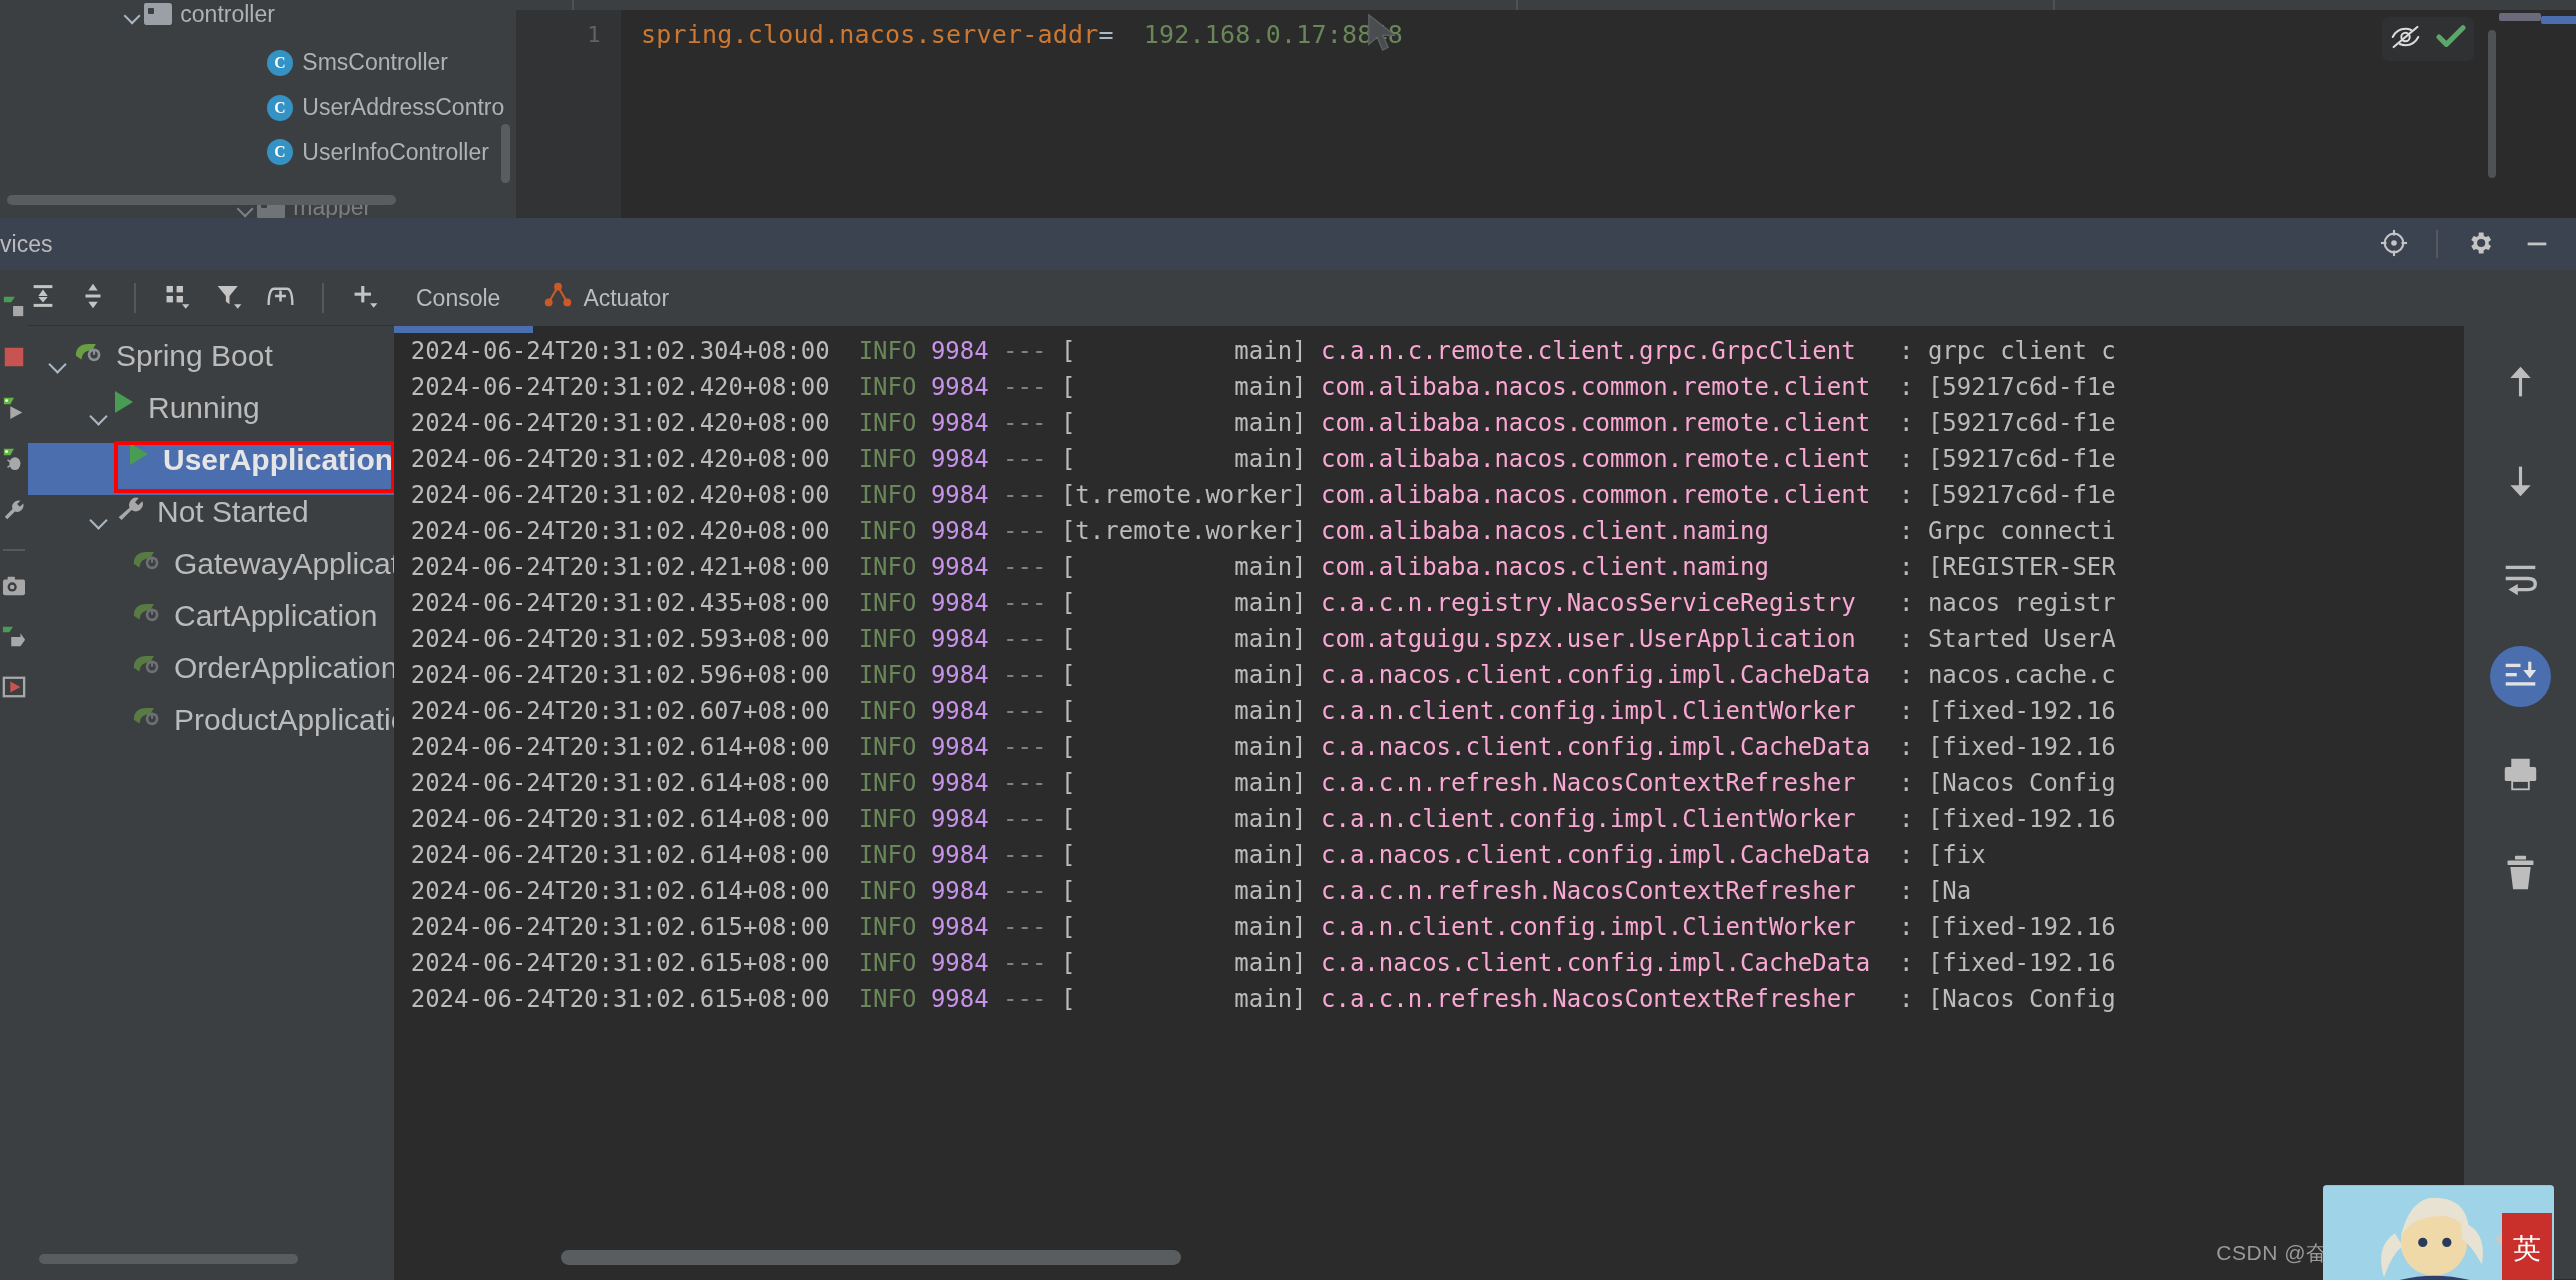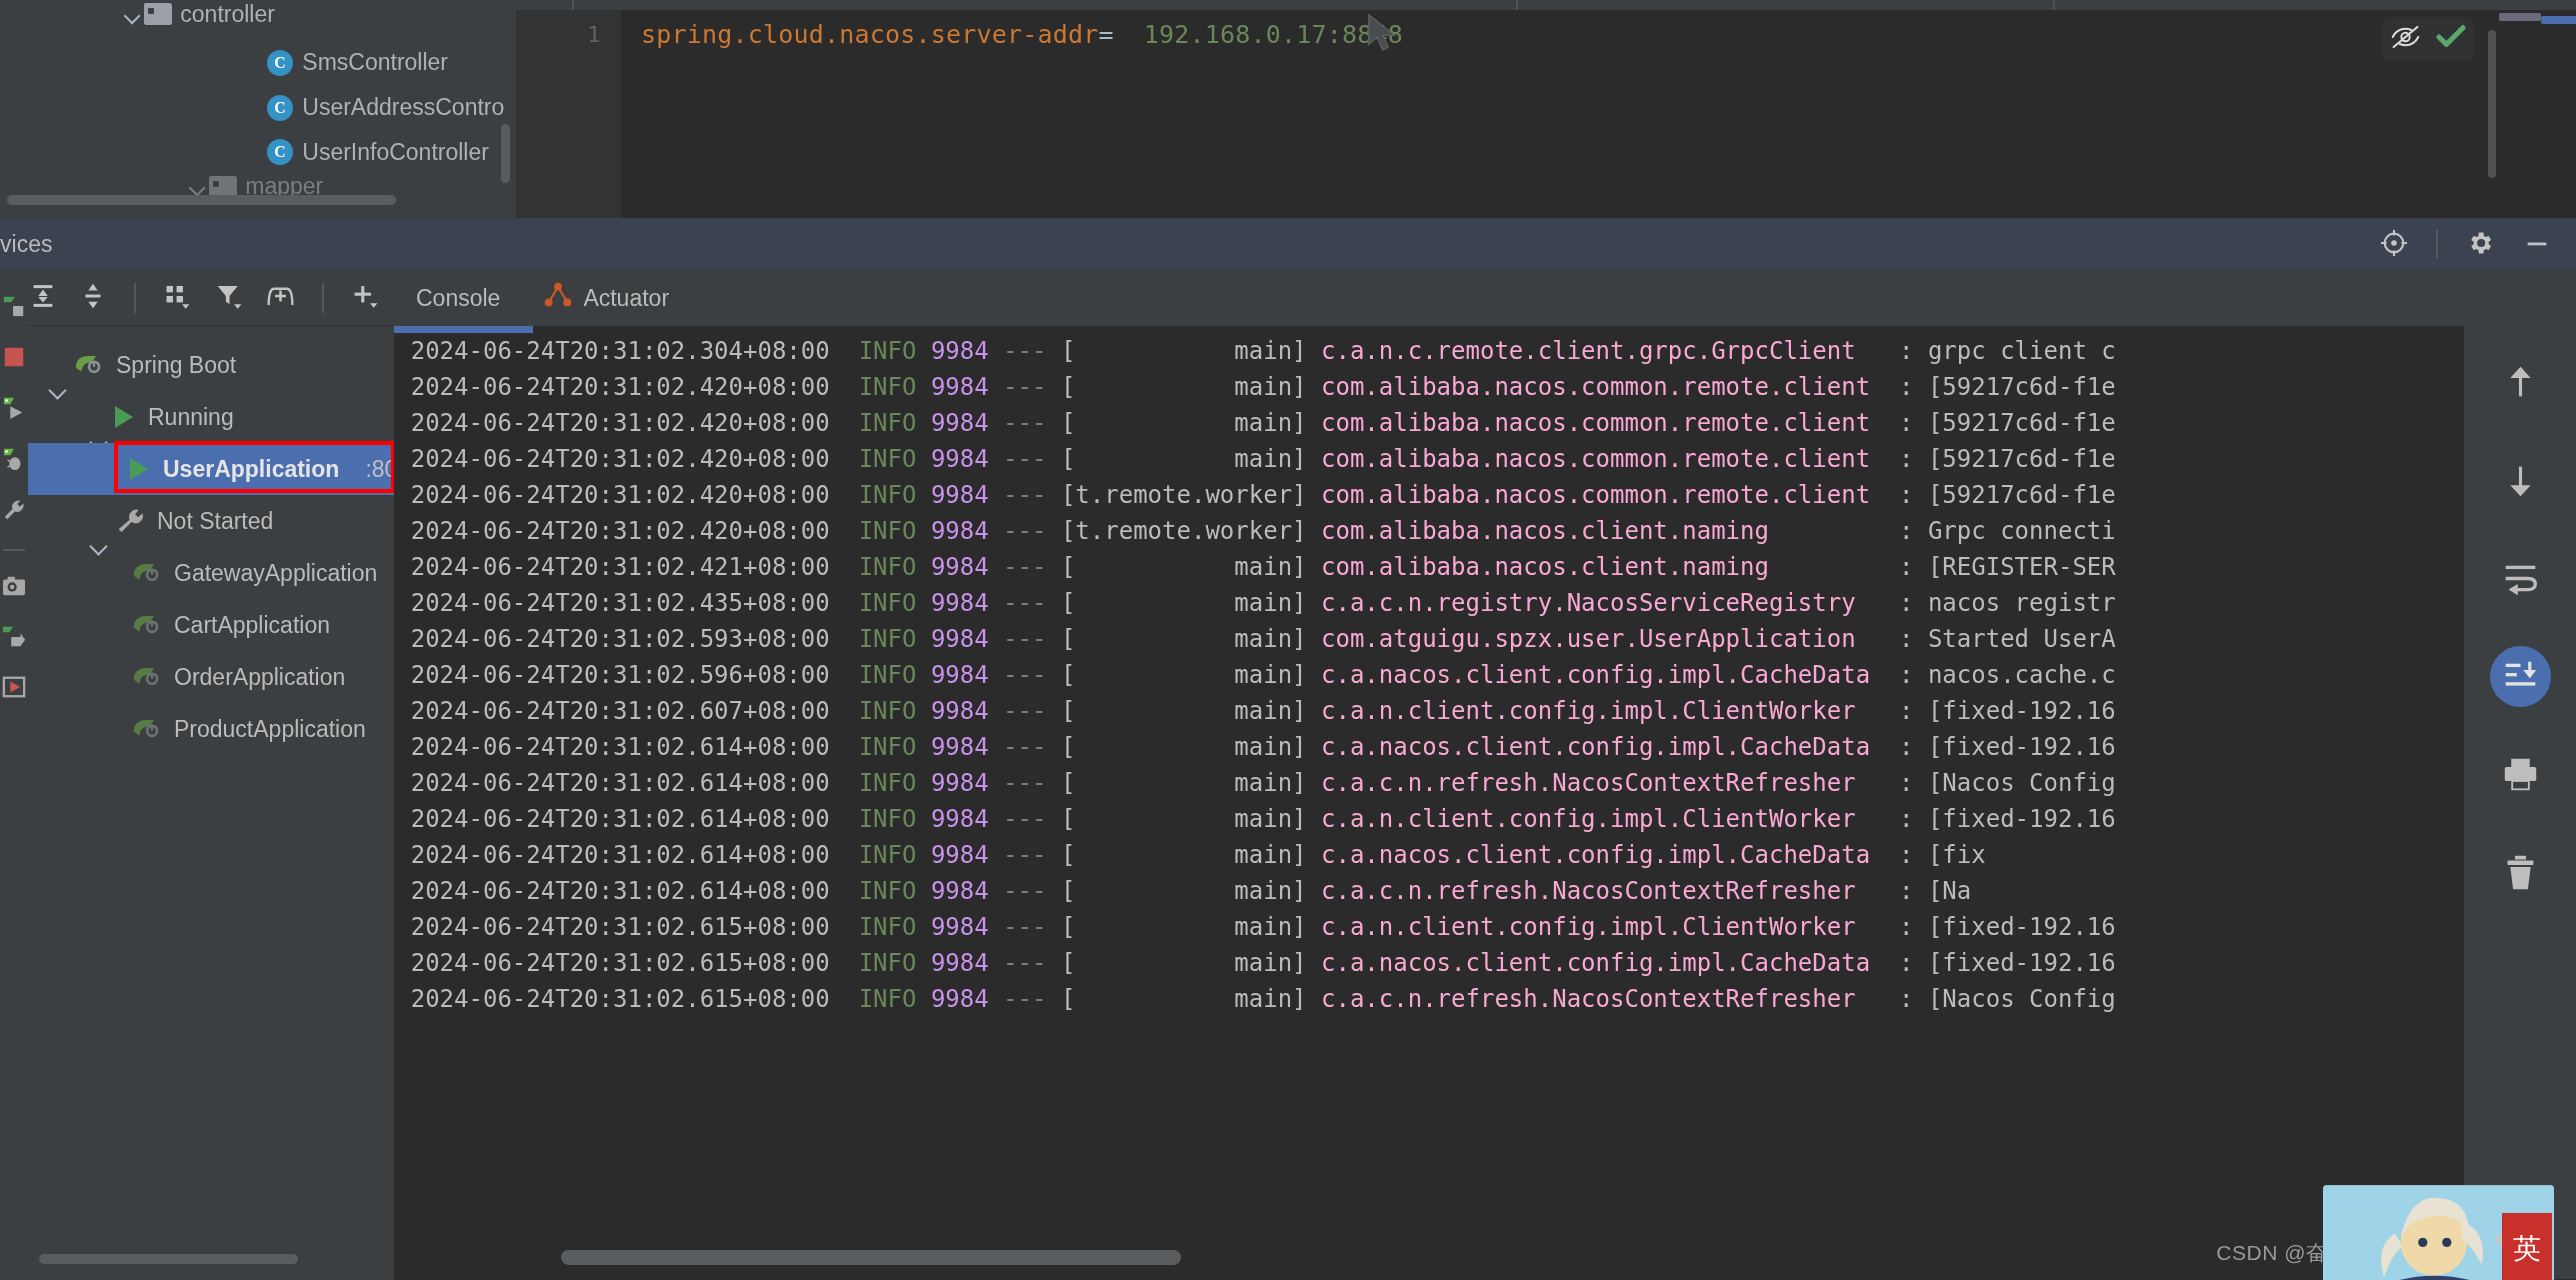--- a/index.html
+++ b/index.html
@@ -121,22 +121,22 @@
     padding-top: 24px; gap: 24px; overflow: hidden;
   }
   .strip-div { width: 22px; height: 1.9px; background: #55585c; }
 
   
   .svc-tree {
     position: absolute; left: 28px; top: 108px; width: 367px; height: 953px;
     background: #3c3f41; padding-top: 13px;
   }
   .svc-row {
-    position: relative; height: 52px; display: flex; align-items: center;
-    color: #bbbbbb; font-size: 23px; white-space: nowrap;
+    position: relative; height: 52px; display: flex; align-items: flex-start;
+    color: #bbbbbb; font-size: 30px; white-space: nowrap;
   }
   .svc-row.selected { background: #4b6eaf; }
   .svc-row .lbl-bold { font-weight: bold; color: #e5e5e5; }
   .svc-row .lbl-dim { color: #c0c0c0; }
   .svc-chev { width: 31px; flex: 0 0 31px; position: relative; }
   .svc-chev::after {
     content: ""; position: absolute; left: 8.3px; top: 19.4px;
     width: 11px; height: 11px;
     border-right: 2.6px solid #a9b7c6; border-bottom: 2.6px solid #a9b7c6;
     transform: rotate(45deg);
@@ -248,21 +248,21 @@
         <span class="ico-class">C</span>
         <span>UserAddressContro</span>
       </div>
 
       <div class="tree-row" style="margin-top:1.9px;">
         <span style="width:267px;flex:0 0 267px;"></span>
         <span class="ico-class">C</span>
         <span>UserInfoController</span>
       </div>
 
-      <div class="tree-row faded" style="margin-top:1px;height:24px;overflow:hidden;">
+      <div class="tree-row faded" style="margin-top:22px;height:24px;overflow:hidden;padding-left:48px;">
         <span style="width:185px;flex:0 0 185px;"></span>
         <span class="chev"></span>
         <span class="ico-folder"></span>
         <span>mapper</span>
       </div>
 
       <div class="proj-scroll"></div>
       <div class="proj-hscroll"></div>
     </div>
 

